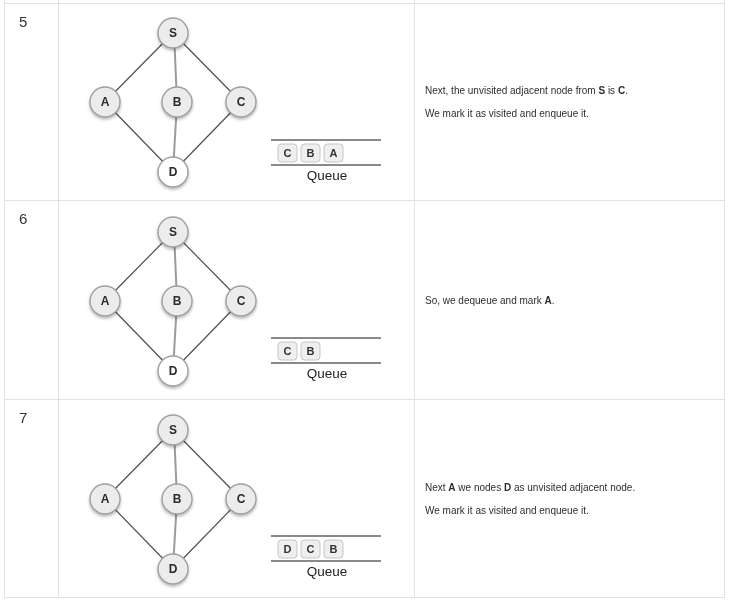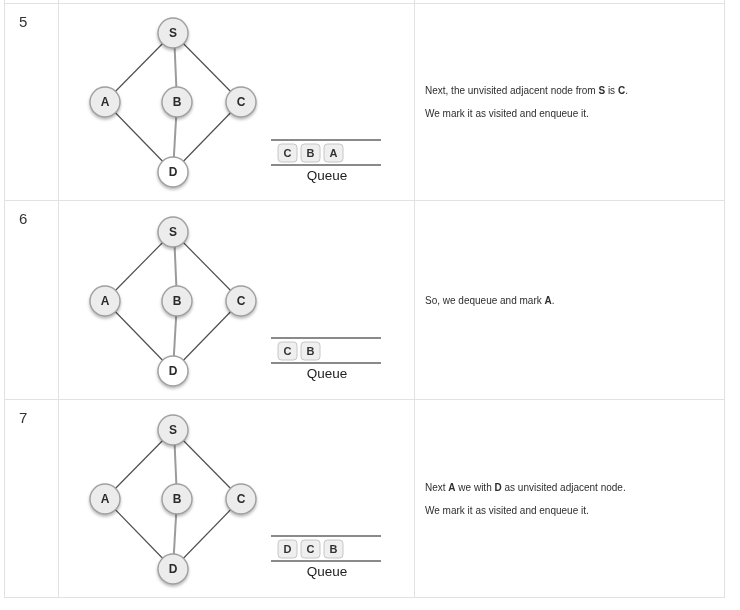--- a/index.html
+++ b/index.html
@@ -166,20 +166,20 @@
             <rect class="qbox" x="242" y="140" width="19" height="18" rx="3.5"></rect>
             <text class="qletter" x="251.5" y="153">C</text>
             <rect class="qbox" x="265" y="140" width="19" height="18" rx="3.5"></rect>
             <text class="qletter" x="274.5" y="153">B</text>
             <text class="qlabel" x="268" y="176">Queue</text>
           </g>
         </svg>
       </div>
       <div class="cell cell-text">
         <div class="desc">
-          <div class="line"><span>Next </span><span class="b">A</span><span> we with </span><span class="b">D</span><span> as unvisited adjacent node.</span></div>
+          <div class="line"><span>Next </span><span class="b">A</span><span> we nodes </span><span class="b">D</span><span> as unvisited adjacent node.</span></div>
           <div class="line"><span>We mark it as visited and enqueue it.</span></div>
         </div>
       </div>
     </div>
 
   </div>
 </div>
 
 </body></html>

